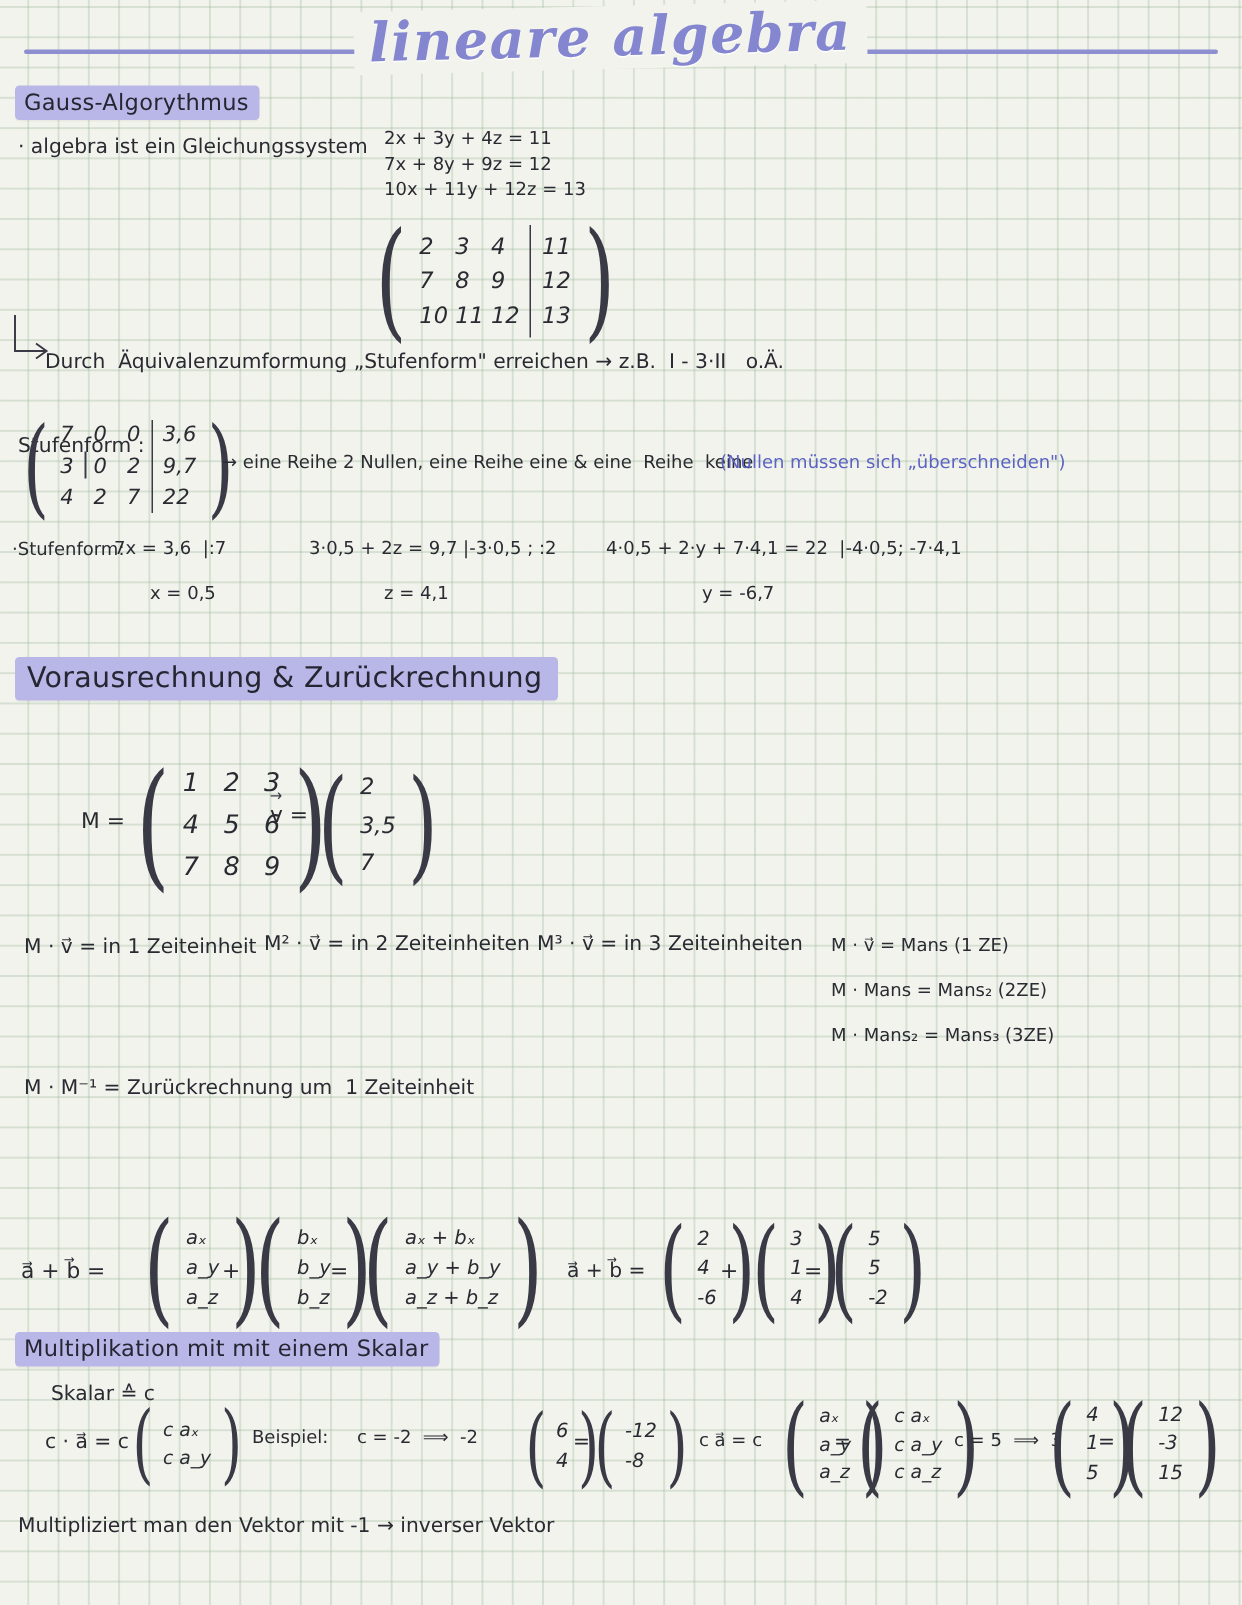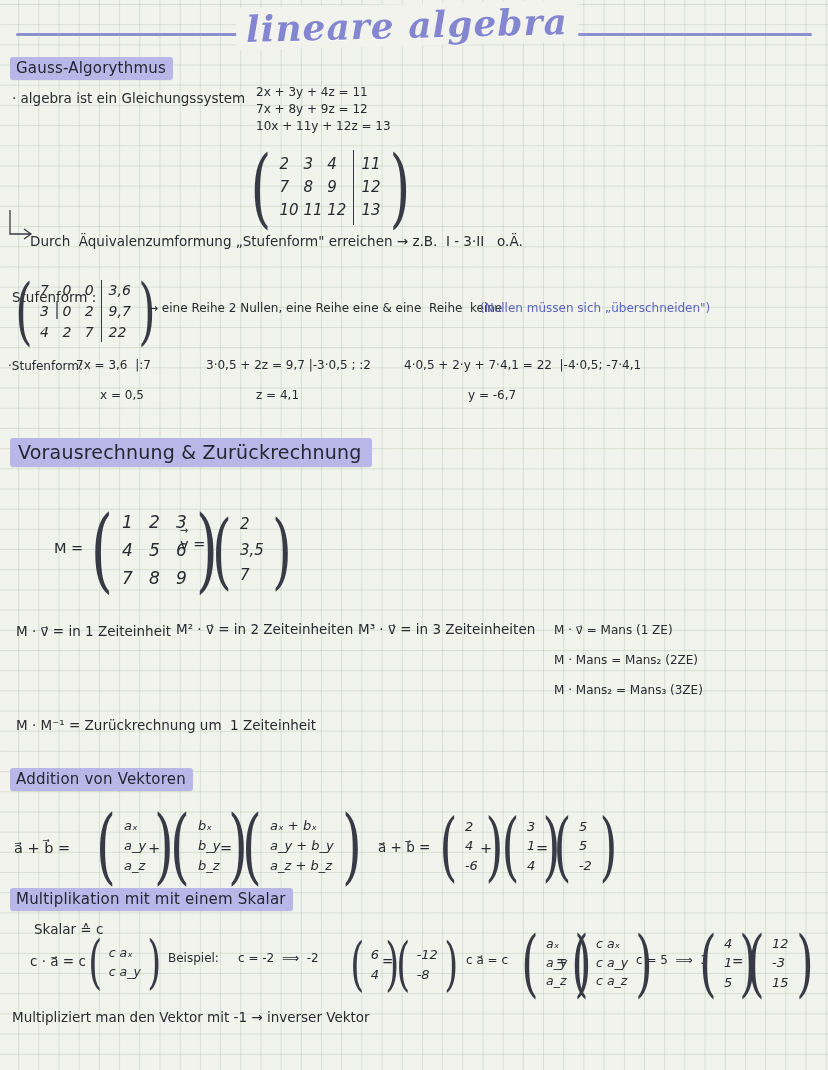--- a/index.html
+++ b/index.html
@@ -193,21 +193,20 @@
   <div class="txt hw" style="left:16px;top:622px;">M · v⃗ = in 1 Zeiteinheit</div>
   <div class="txt hw" style="left:176px;top:620px;">M² · v⃗ = in 2 Zeiteinheiten</div>
   <div class="txt hw" style="left:358px;top:620px;">M³ · v⃗ = in 3 Zeiteinheiten</div>
 
   <div class="txt s hw" style="left:554px;top:622px;">M · v⃗ = Mans (1 ZE)</div>
   <div class="txt s hw" style="left:554px;top:652px;">M · Mans = Mans₂ (2ZE)</div>
   <div class="txt s hw" style="left:554px;top:682px;">M · Mans₂ = Mans₃ (3ZE)</div>
 
   <div class="txt hw" style="left:16px;top:716px;">M · M⁻¹ = Zurückrechnung um  1 Zeiteinheit</div>
 
-  <div class="hl hw" style="left:10px;top:768px;">Addition von Vektoren</div>
 
   <div class="txt m hw" style="left:14px;top:838px;">a⃗ + b⃗ =</div>
 
   <div class="mat" style="left:90px;top:808px;">
     <span class="par" style="--ph:82px;">(</span>
     <span class="rows" style="font-size:13px;line-height:1.55;">
       <span class="r">aₓ</span><br>
       <span class="r">a_y</span><br>
       <span class="r">a_z</span>
     </span>

